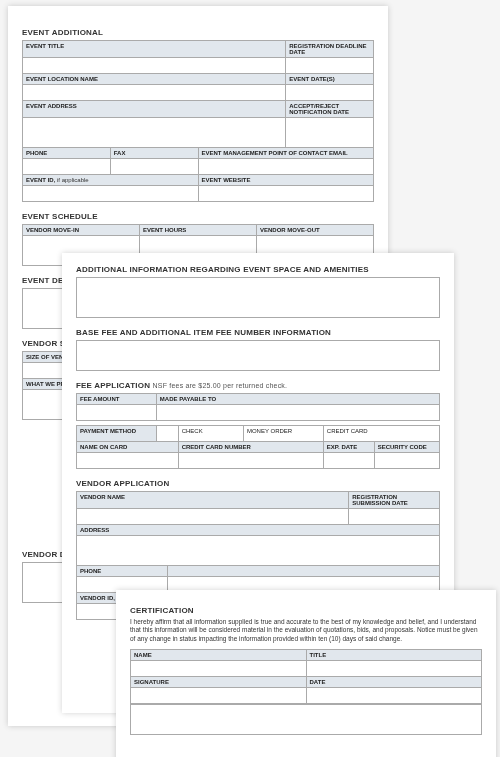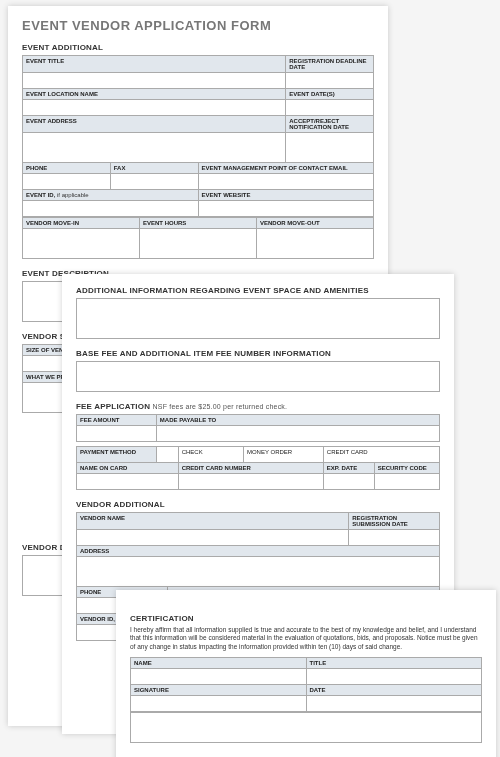--- a/index.html
+++ b/index.html
@@ -11,21 +11,21 @@
     position: relative;
     overflow: hidden;
   }
   .page {
     position: absolute;
     background: #fff;
     box-shadow: 0 0 6px rgba(0,0,0,0.18);
     padding: 12px 14px;
   }
   .page1 { left: 8px; top: 6px; width: 380px; height: 720px; }
-  .page2 { left: 62px; top: 274px; width: 392px; height: 460px; }
+  .page2 { left: 62px; top: 253px; width: 392px; height: 460px; }
   .page3 { left: 116px; top: 590px; width: 380px; height: 210px; }
 
   .form-title {
     font-size: 13px;
     font-weight: bold;
     color: #777;
     letter-spacing: 0.5px;
     margin-bottom: 8px;
   }
   .section-title {
@@ -70,21 +70,20 @@
     font-size: 6.5px;
     color: #333;
     line-height: 1.3;
     margin-bottom: 6px;
   }
 </style>
 </head>
 <body>
 
 <div class="page page1">
-  <div class="form-title">EVENT VENDOR APPLICATION FORM</div>
 
   <div class="section-title">EVENT ADDITIONAL</div>
   <table class="form">
     <tbody>
         <tr>
       <td class="hdr" colspan="3">EVENT TITLE</td>
       <td class="hdr">REGISTRATION DEADLINE DATE</td>
     </tr>
     <tr>
           <td class="field" colspan="3"></td>
@@ -120,20 +119,21 @@
       <td class="hdr" colspan="2"><span>EVENT ID,</span> <span class="inline">if applicable</span></td>
       <td class="hdr" colspan="2">EVENT WEBSITE</td>
     </tr>
     <tr>
           <td class="field" colspan="2"></td>
           <td class="field" colspan="2"></td>
         </tr>
   </tbody>
     </table>
 
+  <div class="section-title">EVENT SCHEDULE</div>
   <table class="form">
     <tbody>
         <tr>
       <td class="hdr">VENDOR MOVE-IN</td>
       <td class="hdr">EVENT HOURS</td>
       <td class="hdr">VENDOR MOVE-OUT</td>
     </tr>
     <tr>
           <td class="field tall"></td>
           <td class="field tall"></td>
@@ -236,21 +236,21 @@
     </tr>
     <tr>
       <td class="field" colspan="2"></td>
       <td class="field" colspan="2"></td>
       <td class="field"></td>
       <td class="field"></td>
     </tr>
   </tbody>
     </table>
 
-  <div class="section-title">VENDOR ADDITIONAL</div>
+  <div class="section-title">VENDOR APPLICATION</div>
   <table class="form">
     <tbody>
         <tr>
       <td class="hdr" colspan="3">VENDOR NAME</td>
       <td class="hdr">REGISTRATION SUBMISSION DATE</td>
     </tr>
     <tr>
           <td class="field" colspan="3"></td>
           <td class="field"></td>
         </tr>
@@ -274,21 +274,21 @@
     </tr>
     <tr>
           <td class="field" colspan="2"></td>
           <td class="field" colspan="2"></td>
         </tr>
   </tbody>
     </table>
 </div>
 
 <div class="page page3">
-  <div class="section-title" style="margin-top:12px;">CERTIFICATION</div>
+  <div class="section-title" style="margin-top:4px;">CERTIFICATION</div>
   <div class="cert-text">I hereby affirm that all information supplied is true and accurate to the best of my knowledge and belief, and I understand that this information will be considered material in the evaluation of quotations, bids, and proposals. Notice must be given of any change in status impacting the information provided within ten (10) days of said change.</div>
   <table class="form">
     <tbody>
         <tr>
       <td class="hdr">NAME</td>
       <td class="hdr">TITLE</td>
     </tr>
     <tr>
           <td class="field"></td>
           <td class="field"></td>

